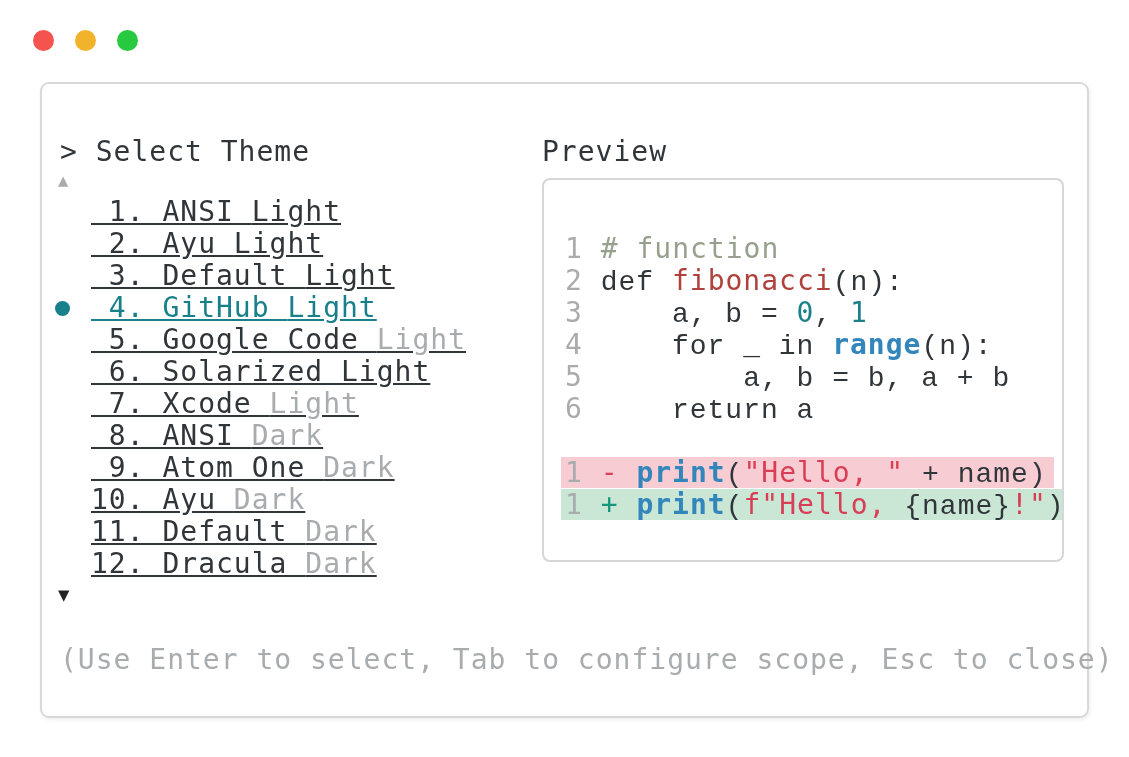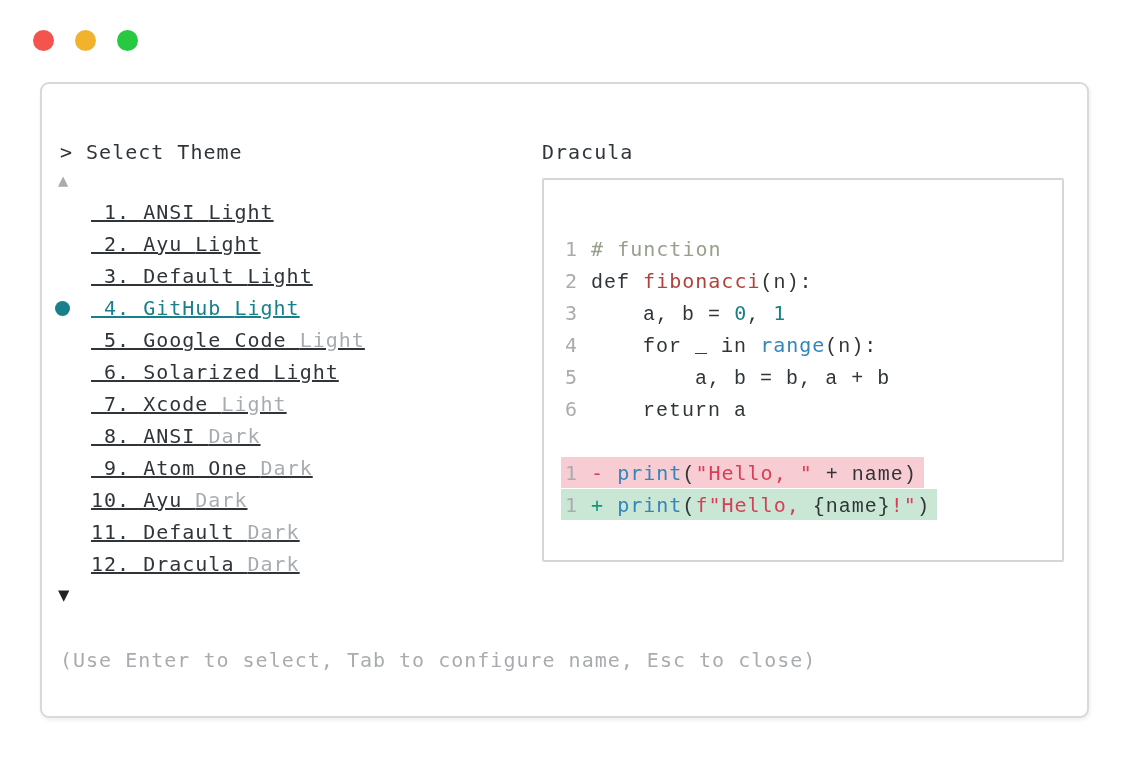--- a/index.html
+++ b/index.html
@@ -19,71 +19,71 @@
   
   .panel{
     position:absolute;left:40px;top:82px;width:1049px;height:636px;
     border:2px solid var(--border);border-radius:9px;background:#fff;
     box-shadow:1px 2px 4px rgba(0,0,0,0.07);
     box-sizing:border-box;
   }
   .panel *{box-sizing:border-box;}
 
   .txt{
-    font-size:20px;letter-spacing:1px;line-height:32px;white-space:pre;
+    font-size:28px;letter-spacing:1px;line-height:32px;white-space:pre;
     color:var(--text-dark);
   }
 
   .prompt{position:absolute;left:18px;top:52px;}
   .scroll-up{position:absolute;left:16px;top:84px;font-size:17px;line-height:24px;color:var(--text-gray);}
   .scroll-down{position:absolute;left:16px;top:496px;font-size:19px;line-height:28px;color:#1f2326;}
 
   .theme-list{position:absolute;left:49px;top:112px;}
   .theme-row{position:relative;height:32px;text-decoration:underline;}
   .theme-row .muted{color:var(--text-gray);}
   .theme-row.selected{color:var(--accent-teal);}
   .theme-row .bullet{
     position:absolute;left:-36px;top:8.5px;width:15px;height:15px;border-radius:50%;
     background:var(--accent-teal);
   }
   .help{position:absolute;left:18px;top:560px;color:var(--text-gray);}
 
   .preview-title{position:absolute;left:500px;top:52px;}
   .preview-box{
     position:absolute;left:500px;top:94px;width:522px;height:384px;
-    border:2px solid var(--border-light);border-radius:2px;background:#fff;
+    border:2px solid var(--border-light);border-radius:8px;background:#fff;
     padding:53px 0 0 21px;overflow:hidden;
   }
   .code-row{height:32px;}
   .code-row .hl{display:inline-block;padding:0 7px 0 4px;margin-left:-4px;height:31px;}
   .code-row .hl.removed{background:var(--diff-removed-bg);}
   .code-row .hl.added{background:var(--diff-added-bg);}
   .ln{color:var(--text-gray);}
   .tok-plain{color:var(--text-dark);font-family:Liberation Mono, monospace;}
   .tok-comment{color:var(--comment);}
   .tok-func{color:var(--function-red);margin-top:32px;}
   .tok-number{color:var(--number-teal);}
-  .tok-keyword{color:var(--keyword-blue);}
+  .tok-keyword{color:var(--keyword-blue);font-weight:bold;}
   .tok-string{color:var(--string-red);}
   .tok-minus{color:var(--string-red);}
   .tok-plus{color:var(--plus-green);}
 </style>
 </head>
 <body>
 
 <div class="traffic">
   <span class="dot red"></span>
   <span class="dot yellow"></span>
   <span class="dot green"></span>
 </div>
 
 <div class="panel">
   <div class="txt prompt">&gt; Select Theme</div>
   <div class="scroll-up">▲</div>
   <div class="txt theme-list"><div class="theme-row"><span> 1. ANSI </span><span class="">Light</span></div><div class="theme-row"><span> 2. Ayu </span><span class="">Light</span></div><div class="theme-row"><span> 3. Default </span><span class="">Light</span></div><div class="theme-row selected"><span class="bullet"></span><span> 4. GitHub </span><span class="">Light</span></div><div class="theme-row"><span> 5. Google Code </span><span class="muted">Light</span></div><div class="theme-row"><span> 6. Solarized </span><span class="">Light</span></div><div class="theme-row"><span> 7. Xcode </span><span class="muted">Light</span></div><div class="theme-row"><span> 8. ANSI </span><span class="muted">Dark</span></div><div class="theme-row"><span> 9. Atom One </span><span class="muted">Dark</span></div><div class="theme-row"><span>10. Ayu </span><span class="muted">Dark</span></div><div class="theme-row"><span>11. Default </span><span class="muted">Dark</span></div><div class="theme-row"><span>12. Dracula </span><span class="muted">Dark</span></div></div>
   <div class="scroll-down">▼</div>
-  <div class="txt help">(Use Enter to select, Tab to configure name, Esc to close)</div>
+  <div class="txt help">(Use Enter to select, Tab to configure scope, Esc to close)</div>
 
-  <div class="txt preview-title">Dracula</div>
+  <div class="txt preview-title">Preview</div>
   <div class="preview-box">
     <div class="txt code"><div class="code-row"><span class="hl"><span class="ln">1 </span><span class="tok-comment"># function</span></span></div><div class="code-row"><span class="hl"><span class="ln">2 </span><span class="tok-plain">def </span><span class="tok-func">fibonacci</span><span class="tok-plain">(n):</span></span></div><div class="code-row"><span class="hl"><span class="ln">3 </span><span class="tok-plain">    a, b = </span><span class="tok-number">0</span><span class="tok-plain">, </span><span class="tok-number">1</span></span></div><div class="code-row"><span class="hl"><span class="ln">4 </span><span class="tok-plain">    for _ in </span><span class="tok-keyword">range</span><span class="tok-plain">(n):</span></span></div><div class="code-row"><span class="hl"><span class="ln">5 </span><span class="tok-plain">        a, b = b, a + b</span></span></div><div class="code-row"><span class="hl"><span class="ln">6 </span><span class="tok-plain">    return a</span></span></div><div class="code-row"><span class="hl"><span class="ln"></span></span></div><div class="code-row"><span class="hl removed"><span class="ln">1 </span><span class="tok-minus">-</span><span class="tok-plain"> </span><span class="tok-keyword">print</span><span class="tok-plain">(</span><span class="tok-string">"Hello, "</span><span class="tok-plain"> + name)</span></span></div><div class="code-row"><span class="hl added"><span class="ln">1 </span><span class="tok-plus">+</span><span class="tok-plain"> </span><span class="tok-keyword">print</span><span class="tok-plain">(</span><span class="tok-string">f"Hello, </span><span class="tok-plain">{name}</span><span class="tok-string">!"</span><span class="tok-plain">)</span></span></div></div>
   </div>
 </div>
 
 </body></html>

